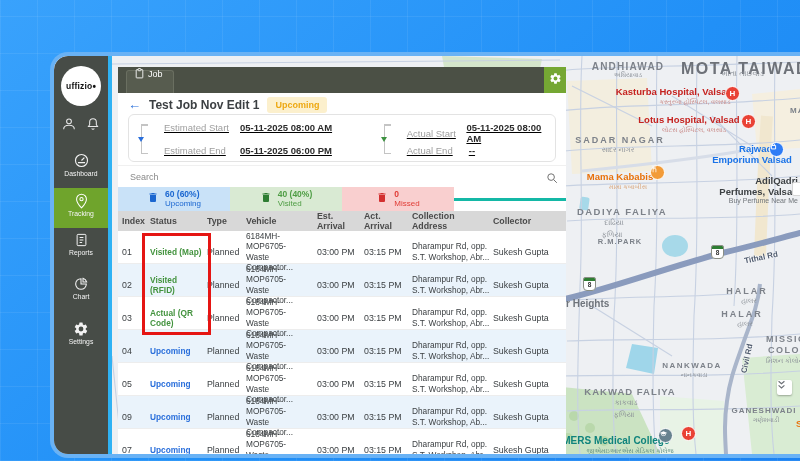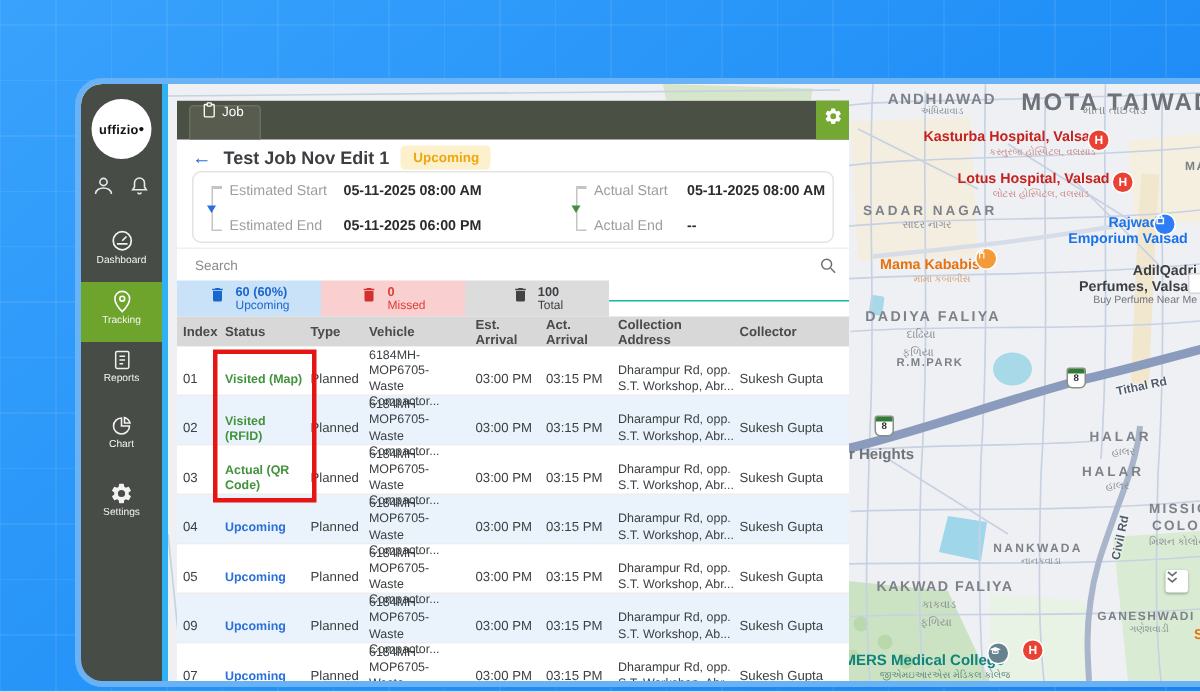--- a/index.html
+++ b/index.html
@@ -58,33 +58,33 @@
   .backarrow{color:#2a6fdb;font-size:13px;font-weight:bold;cursor:pointer;line-height:1;}
   .jobtitle{font-size:12px;font-weight:bold;color:#3b3f42;}
   .badge{background:#fcf0cd;color:#eda812;font-size:9px;font-weight:bold;padding:3px 8px;border-radius:3px;}
 
   .card{position:absolute;left:10px;top:47px;width:426px;height:46px;border:1px solid #e3e3e3;border-radius:6px;background:#fff;}
   .grp{position:absolute;top:7px;display:flex;}
   .bracket{width:7px;height:30px;border-left:1.5px solid #c4c4c4;position:relative;margin-top:2px;}
   .bracket::before,.bracket::after{content:"";position:absolute;left:0;width:6px;height:1.5px;background:#c4c4c4;}
   .bracket::before{top:0}.bracket::after{bottom:0}
   .bmark{position:absolute;left:-4px;top:13px;width:0;height:0;border-left:3.5px solid transparent;border-right:3.5px solid transparent;}
-  .rows2{display:flex;flex-direction:column;justify-content:space-between;height:34px;margin-left:4px;}
+  .rows2{display:flex;flex-direction:column;justify-content:space-between;height:34px;margin-left:15px;text-decoration:underline;}
   .srow{display:flex;align-items:center;font-size:9.5px;}
   .slabel{color:#9e9e9e;}
   .sval{color:#2b2b2b;font-weight:bold;}
 
-  .searchbar{position:absolute;left:0;top:98px;width:448px;height:36px;border-top:1px solid #f0f0f0;border-bottom:1px solid #14b8a6;box-sizing:border-box;}
+  .searchbar{position:absolute;left:0;top:98px;width:448px;height:36px;border-top:1px solid #f0f0f0;border-bottom:3px solid #14b8a6;box-sizing:border-box;}
   .searchbar input{position:absolute;left:10px;top:2px;width:400px;height:16px;border:none;outline:none;font-size:9px;color:#444;
     font-family:"Liberation Sans",sans-serif;}
   .searchbar input::placeholder{color:#8a8a8a;}
   .mag{position:absolute;right:8px;top:4px;cursor:pointer;}
 
   .chips{position:absolute;left:0;top:120px;width:448px;height:24px;display:flex;}
-  .chip{width:96px;display:flex;align-items:center;justify-content:center;gap:6px;cursor:pointer;}
+  .chip{width:112px;display:flex;align-items:center;justify-content:center;gap:6px;cursor:pointer;}
   .chip .tx{display:flex;flex-direction:column;line-height:1.15;}
   .chip .v{font-size:8.5px;font-weight:bold;}
   .chip .l{font-size:8px;}
   .chip-upcoming{background:#c9e2f8;}.chip-upcoming .v,.chip-upcoming .l{color:#1a66d0;}
   .chip-visited{background:#d9ead3;}.chip-visited .v,.chip-visited .l{color:#4f9d45;}
   .chip-missed{background:#f9cfcf;}.chip-missed .v,.chip-missed .l{color:#e03c36;}
   .chip-total{background:#dcdcdc;}.chip-total .v,.chip-total .l{color:#3c4043;}
 
   .thead,.trow{display:grid;grid-template-columns:28px 57px 39px 71px 47px 48px 81px 1fr;padding-left:4px;align-items:center;}
   .thead{position:absolute;left:0;top:144px;width:444px;height:20px;background:#d8d8d8;}
@@ -370,36 +370,36 @@
       <div class="chips">
         <div class="chip chip-upcoming">
           <span><svg width="12" height="13" viewBox="0 0 24 24" fill="#1a66d0">
                 <path d="M6 19a2 2 0 0 0 2 2h8a2 2 0 0 0 2-2V7H6v12zM19 4h-3.5l-1-1h-5l-1 1H5v2h14V4z"></path>
               </svg></span>
           <span class="tx">
               <span class="v">60 (60%)</span>
               <span class="l">Upcoming</span>
             </span>
         </div>
+        <div class="chip chip-visited">
+          <span><svg width="12" height="13" viewBox="0 0 24 24" fill="#2e7d32">
+                <path d="M6 19a2 2 0 0 0 2 2h8a2 2 0 0 0 2-2V7H6v12zM19 4h-3.5l-1-1h-5l-1 1H5v2h14V4z"></path>
+              </svg></span>
+          <span class="tx">
+              <span class="v">40 (40%)</span>
+              <span class="l">Visited</span>
+            </span>
+        </div>
         <div class="chip chip-missed">
           <span><svg width="12" height="13" viewBox="0 0 24 24" fill="#d32f2f">
                 <path d="M6 19a2 2 0 0 0 2 2h8a2 2 0 0 0 2-2V7H6v12zM19 4h-3.5l-1-1h-5l-1 1H5v2h14V4z"></path>
               </svg></span>
           <span class="tx">
               <span class="v">0</span>
               <span class="l">Missed</span>
-            </span>
-        </div>
-        <div class="chip chip-total">
-          <span><svg width="12" height="13" viewBox="0 0 24 24" fill="#424242">
-                <path d="M6 19a2 2 0 0 0 2 2h8a2 2 0 0 0 2-2V7H6v12zM19 4h-3.5l-1-1h-5l-1 1H5v2h14V4z"></path>
-              </svg></span>
-          <span class="tx">
-              <span class="v">100</span>
-              <span class="l">Total</span>
             </span>
         </div>
       </div>
 
       <div class="thead" id="thead">
           <span class="th">Index</span>
           <span class="th">Status</span>
           <span class="th">Type</span>
           <span class="th">Vehicle</span>
           <span class="th">Est. Arrival</span>

